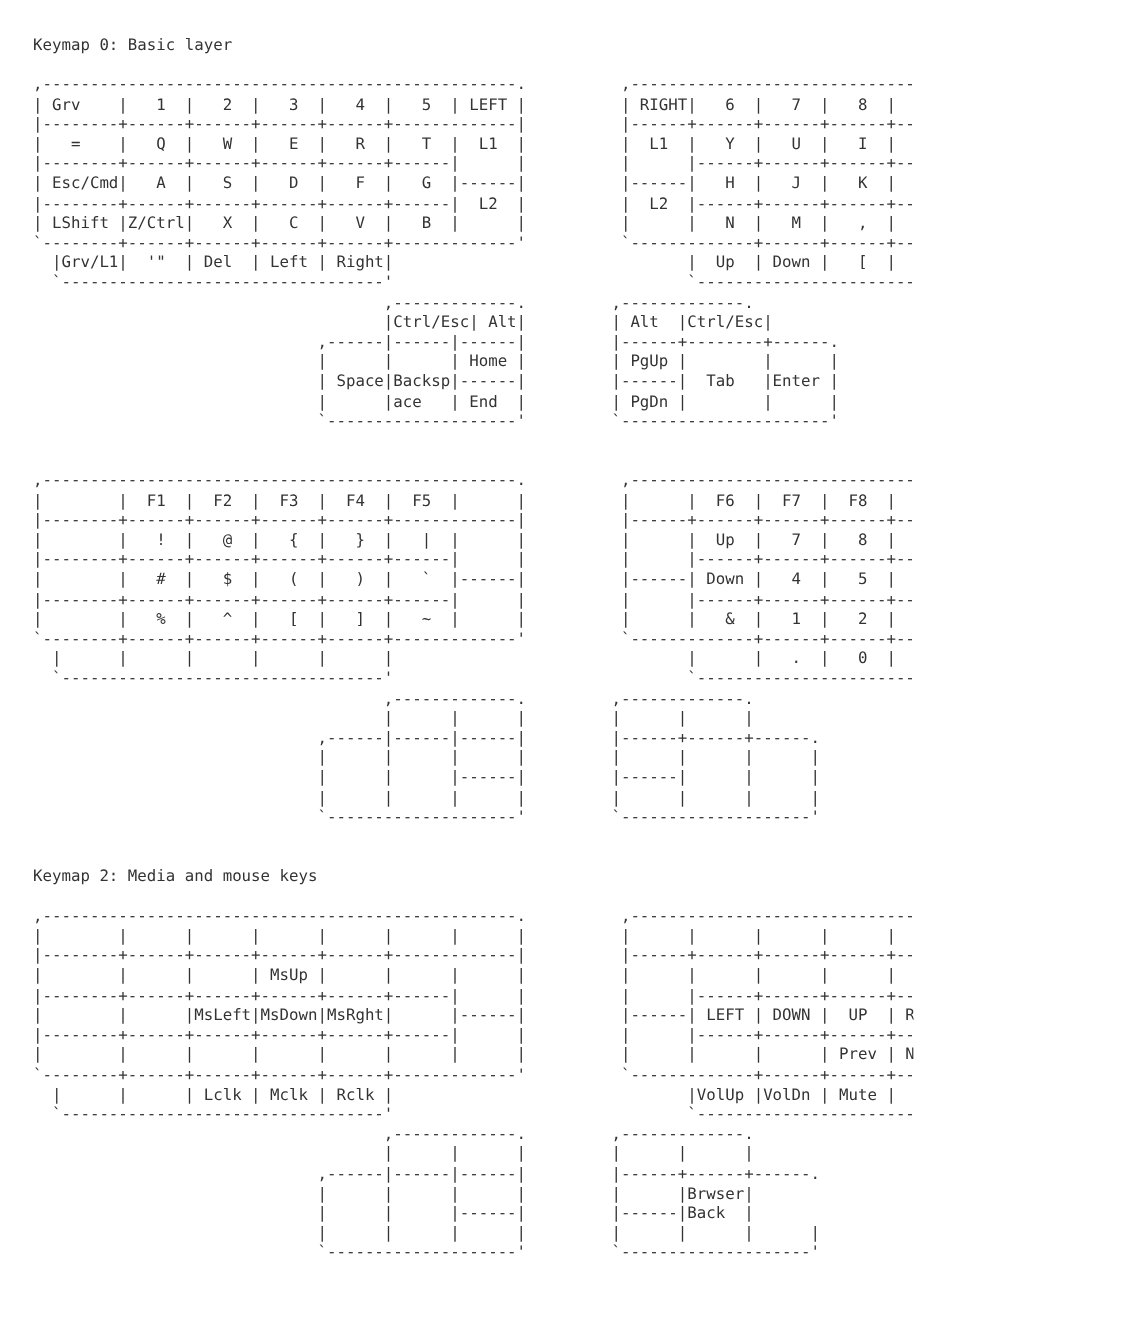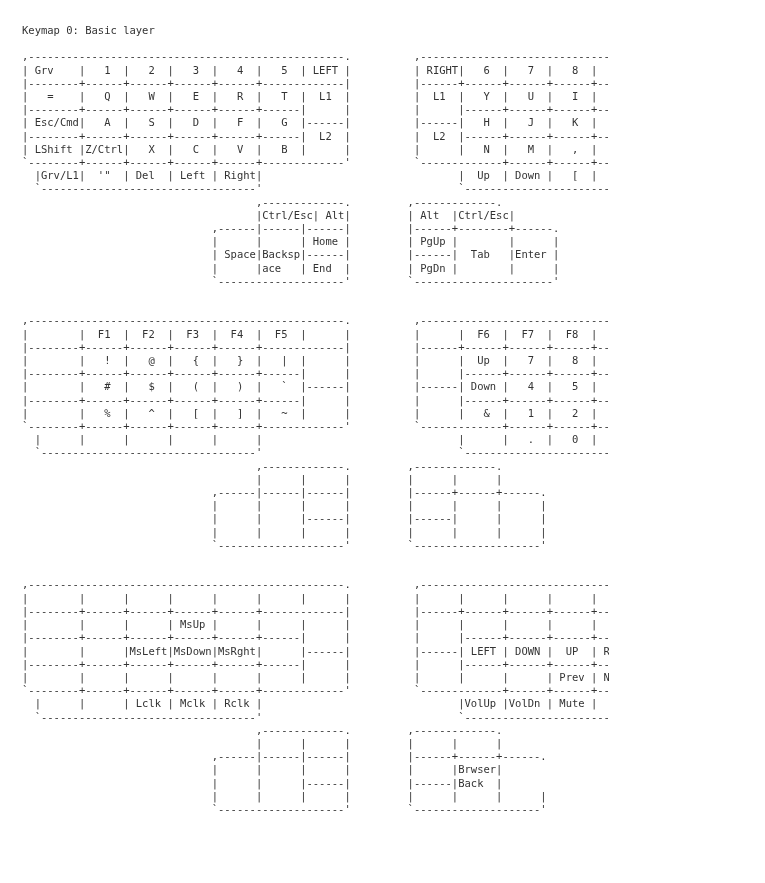--- a/index.html
+++ b/index.html
@@ -74,20 +74,21 @@
                                      ,-------------.         ,-------------.
                                      |      |      |         |      |      |
                               ,------|------|------|         |------+------+------.
                               |      |      |      |         |      |      |      |
                               |      |      |------|         |------|      |      |
                               |      |      |      |         |      |      |      |
                               `--------------------'         `--------------------'</pre>
   </section>
 
   <section>
+    <pre class="section-title">Keymap 2: Media and mouse keys</pre>
     <pre class="section-art">,--------------------------------------------------.          ,--------------------------------------------------.
 |        |      |      |      |      |      |      |          |      |      |      |      |      |      |        |
 |--------+------+------+------+------+-------------|          |------+------+------+------+------+------+--------|
 |        |      |      | MsUp |      |      |      |          |      |      |      |      |      |      |        |
 |--------+------+------+------+------+------|      |          |      |------+------+------+------+------+--------|
 |        |      |MsLeft|MsDown|MsRght|      |------|          |------| LEFT | DOWN |  UP  | RIGHT|      |  Play  |
 |--------+------+------+------+------+------|      |          |      |------+------+------+------+------+--------|
 |        |      |      |      |      |      |      |          |      |      |      | Prev | Next |      |        |
 `--------+------+------+------+------+-------------'          `-------------+------+------+------+------+--------'
   |      |      | Lclk | Mclk | Rclk |                               |VolUp |VolDn | Mute |      |      |

